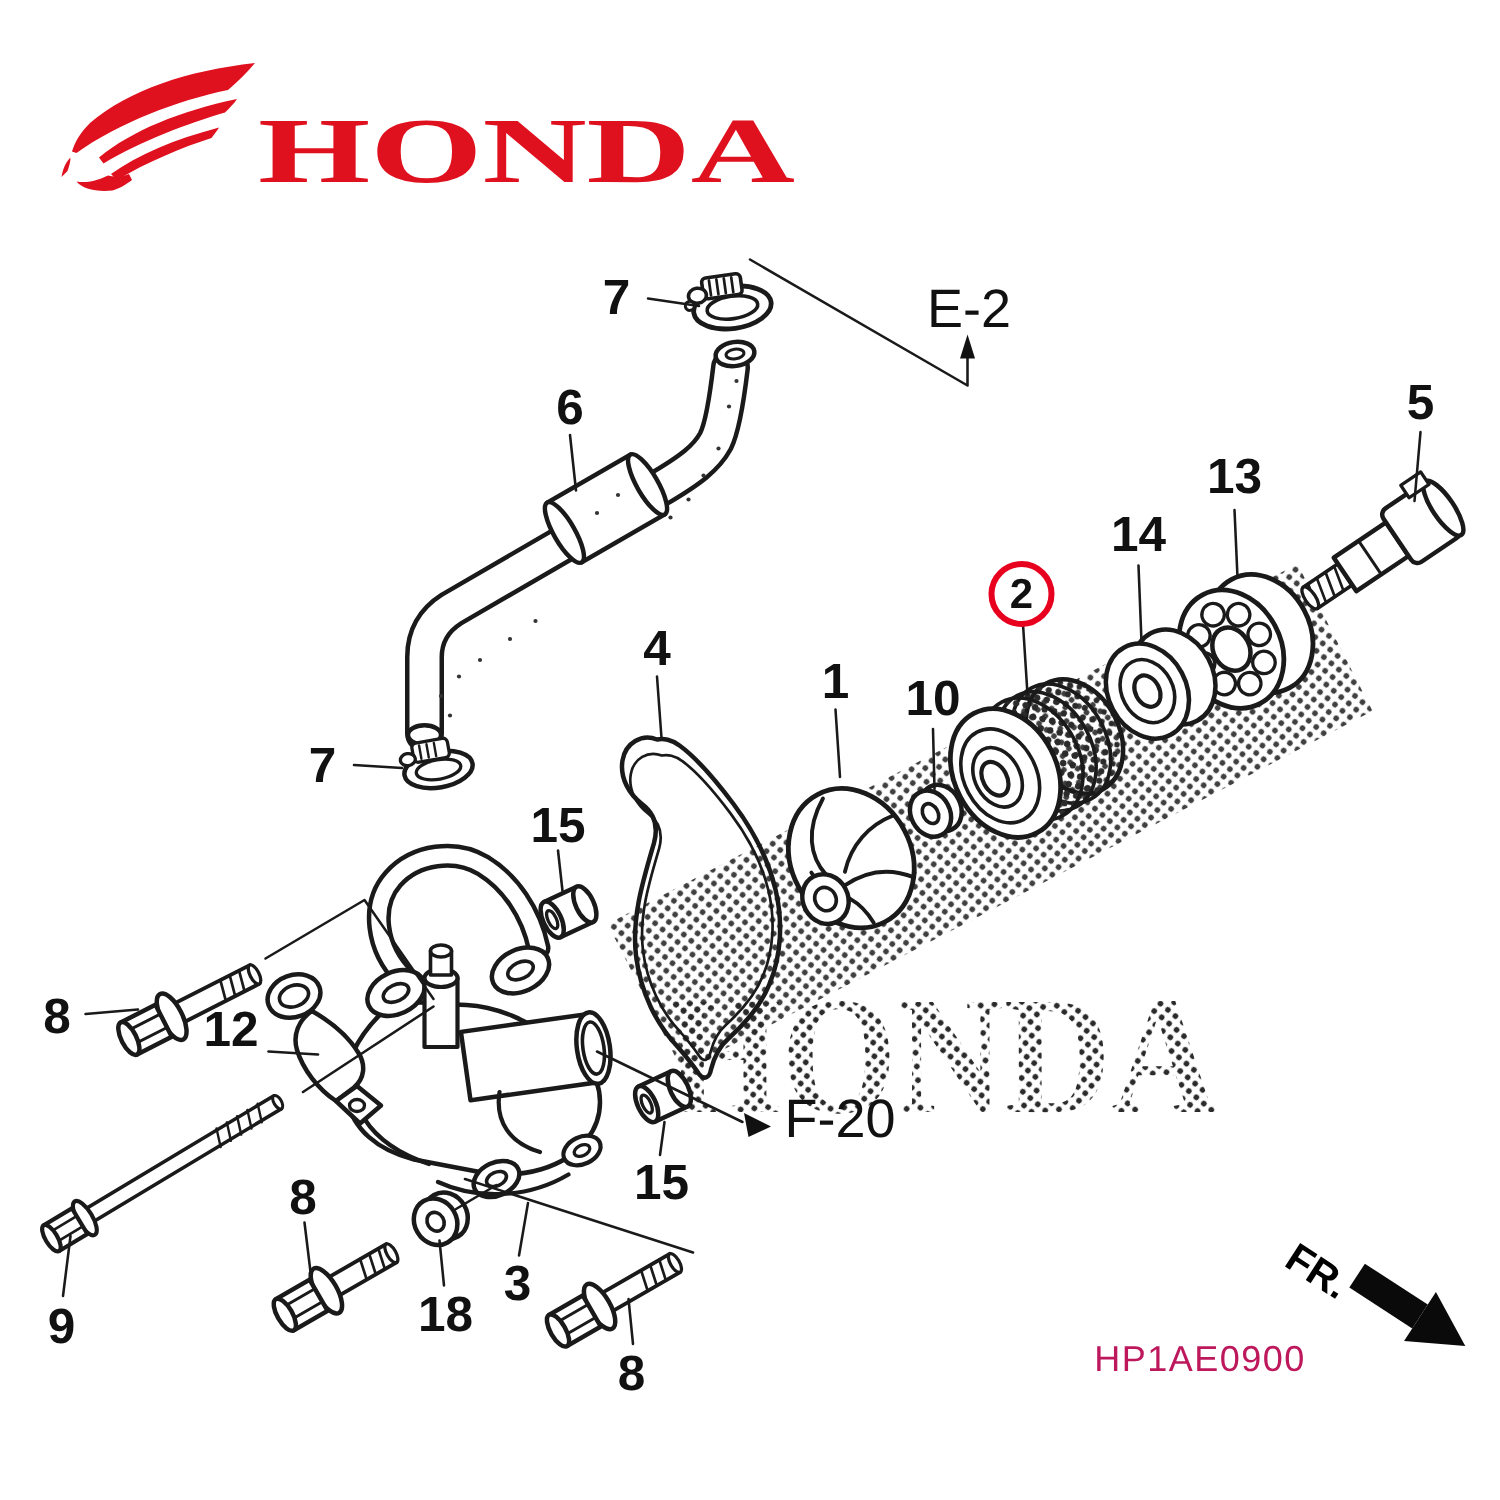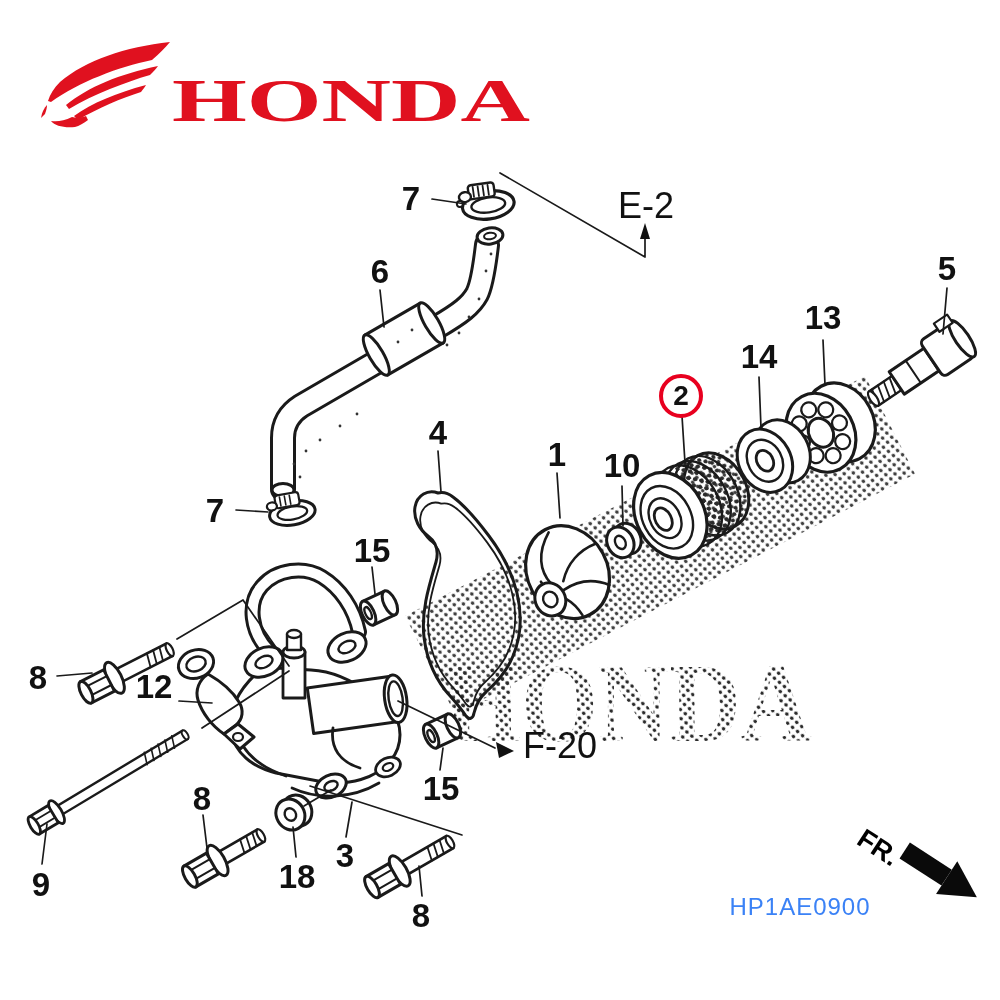--- a/index.html
+++ b/index.html
@@ -9,21 +9,21 @@
   .callout{position:absolute;transform:translate(-50%,-50%);
            font:600 33px "Liberation Sans",sans-serif;color:#111;letter-spacing:0;line-height:1;
            white-space:nowrap;}
   .ref{font-weight:400;font-size:36px;}
   .circled{display:flex;align-items:center;justify-content:center;
            width:36px;height:36px;border:4.5px solid #e8001f;border-radius:50%;
            font-size:28px;font-weight:600;background:transparent;}
   .fr-label{position:absolute;transform:translate(-50%,-50%) rotate(33deg);
             font:800 27px "Liberation Sans",sans-serif;color:#000;}
   .diagram-code{position:absolute;transform:translate(-50%,-50%);
-                font:400 24px "Liberation Sans",sans-serif;color:#3b82f6;letter-spacing:1px;}
+                font:400 24px "Liberation Sans",sans-serif;color:#be185d;letter-spacing:1px;}
 </style>
 </head>
 <body>
 
 <div class="canvas">
 
   <svg class="art" width="1000" height="1000" viewBox="0 0 1000 1000">
     <defs>
       <pattern id="dots" width="6.5" height="6.5" patternUnits="userSpaceOnUse" patternTransform="rotate(40)">
         <circle cx="2.2" cy="2.2" r="1.85" fill="#2b2b2b"></circle>

